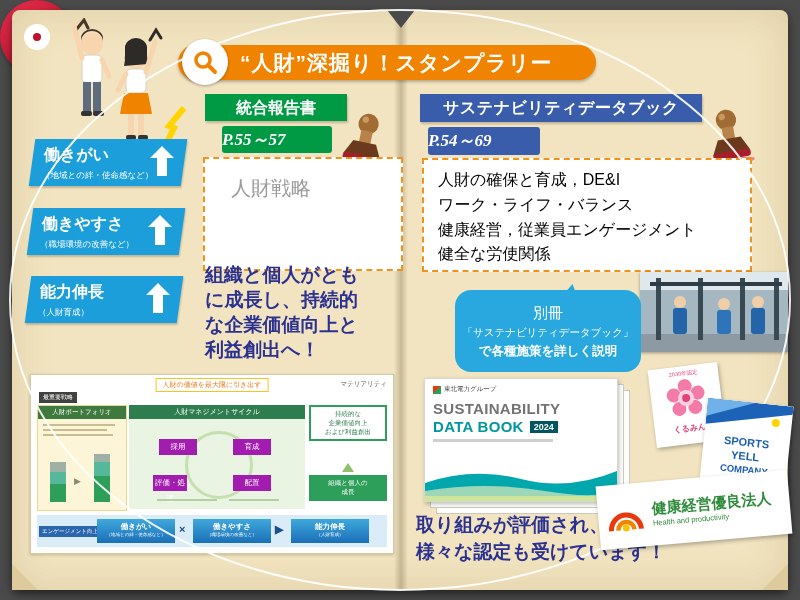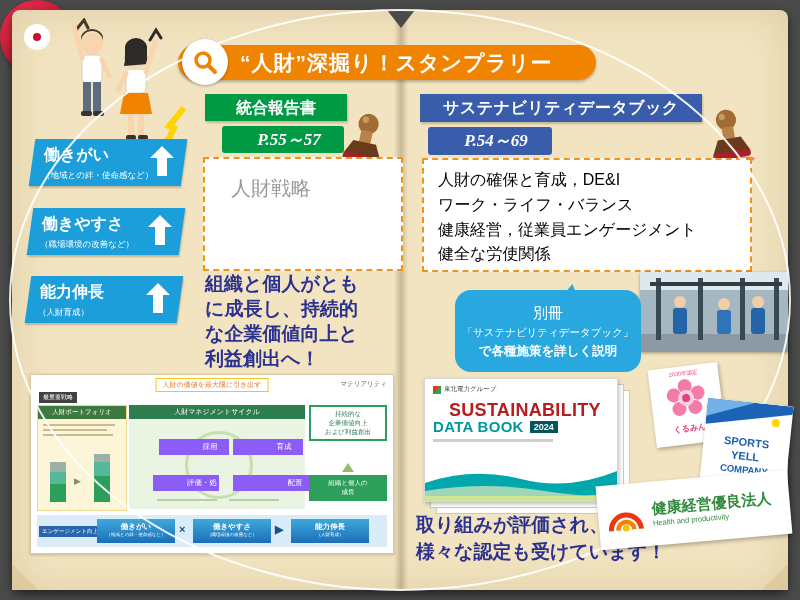--- a/index.html
+++ b/index.html
@@ -20,22 +20,22 @@
           border-radius:18px;box-shadow:0 2px 3px rgba(0,0,0,.25);}
   .banner-circle{position:absolute;left:4px;top:-6px;width:46px;height:46px;background:#fff;
           border-radius:50%;box-shadow:0 1px 3px rgba(0,0,0,.3);display:flex;align-items:center;justify-content:center;}
   .banner-title{position:absolute;left:62px;top:0;height:32px;line-height:35px;color:#fff;
           font-size:21px;font-weight:bold;letter-spacing:1px;white-space:nowrap;}
 
   
   .hdr{position:absolute;color:#fff;font-weight:bold;text-align:center;box-shadow:1px 2px 2px rgba(0,0,0,.2);}
   .hdr-green{left:205px;top:94px;width:142px;height:27px;line-height:27px;font-size:16px;background:#009944;}
   .hdr-blue{left:420px;top:94px;width:282px;height:28px;line-height:28px;font-size:16px;background:#3a5dab;letter-spacing:.5px;}
-  .pbadge{position:absolute;color:#fff;text-align:center;border-radius:3px;
-          font-family:"Liberation Serif","DejaVu Serif",serif;font-style:italic;font-weight:bold;font-size:17px;padding-left:12px;}
+  .pbadge{position:absolute;color:#fff;border-radius:3px;
+          font-family:"Liberation Serif","DejaVu Serif",serif;font-style:italic;font-weight:bold;font-size:17px;}
   .pbadge-green{left:222px;top:126px;width:110px;height:27px;line-height:27px;background:#009944;}
   .pbadge-blue{left:428px;top:127px;width:112px;height:28px;line-height:28px;background:#3a5dab;}
   .stamp{position:absolute;width:58px;height:58px;}
   .stamp-left{left:336px;top:112px;transform:rotate(12deg);}
   .stamp-right{left:700px;top:108px;transform:rotate(-10deg);}
 
   
   .dash-box{position:absolute;background:#fff;border:2px dashed #f0921e;}
   .dash-left{left:203px;top:157px;width:196px;height:110px;}
   .dash-right{left:422px;top:158px;width:326px;height:110px;}
@@ -44,21 +44,21 @@
 
   
   .factor{position:absolute;width:152px;height:47px;background:#1b9ed9;transform:skewX(-8deg);
           box-shadow:1px 2px 2px rgba(0,0,0,.2);}
   .factor-inner{position:absolute;inset:0;transform:skewX(8deg);color:#fff;}
   .factor-title{position:absolute;left:12px;top:6px;font-size:16px;font-weight:bold;}
   .factor-sub{position:absolute;left:10px;bottom:4px;font-size:8.5px;}
   .factor-arrow{position:absolute;right:10px;top:6px;width:24px;height:32px;}
 
   .msg{position:absolute;font-weight:bold;color:#2b3190;white-space:pre-line;z-index:3;}
-  .msg-left{left:205px;top:271px;width:210px;font-size:19px;line-height:1.32;}
+  .msg-left{left:205px;top:262px;width:210px;font-size:19px;line-height:1.32;}
   .msg-right{left:416px;top:512px;width:270px;font-size:19px;line-height:1.4;}
 
   .accent{position:absolute;left:158px;top:106px;width:34px;height:48px;}
 
   
   .bubble{position:absolute;left:455px;top:290px;width:186px;height:82px;background:#29a8e0;
           border-radius:16px;color:#fff;text-align:center;z-index:2;}
   .bubble:before{content:"";position:absolute;top:-15px;left:58%;border:9px solid transparent;
           border-bottom:15px solid #29a8e0;transform:rotate(10deg);}
   .bubble-l1{margin-top:14px;font-size:15px;font-weight:normal;}
@@ -70,21 +70,21 @@
 
   
   .cover-wrap{position:absolute;left:424px;top:378px;width:214px;height:134px;}
   .sheet{position:absolute;background:#fdfdfb;border:1px solid #c9c9c2;width:192px;height:122px;}
   .sheet.s3{left:12px;top:12px;}
   .sheet.s2{left:6px;top:6px;}
   .cover{position:absolute;left:0;top:0;width:192px;height:122px;background:#fff;border:1px solid #d8d8d2;
          box-shadow:1px 2px 4px rgba(0,0,0,.25);overflow:hidden;}
   .cover-brand{position:absolute;left:8px;top:6px;font-size:6.5px;color:#444;display:flex;align-items:center;gap:3px;}
   .logo-mark{width:8px;height:8px;background:linear-gradient(135deg,#e8380d 50%,#2e9e5b 50%);display:inline-block;}
-  .cover-title{position:absolute;left:24px;top:22px;color:#b91c1c;font-weight:bold;font-size:18px;line-height:1.1;letter-spacing:.3px;}
+  .cover-title{position:absolute;left:8px;top:22px;color:#737373;font-weight:bold;font-size:15px;line-height:1.1;letter-spacing:.3px;}
   .cover-row2{position:absolute;left:8px;top:39px;display:flex;align-items:center;gap:6px;}
   .cover-title2{color:#00979f;font-weight:bold;font-size:15px;letter-spacing:.3px;}
   .cover-year{background:#00555e;color:#fff;font-size:9px;font-weight:bold;padding:1px 4px;}
   .cover-sub{position:absolute;left:8px;top:60px;width:120px;height:3px;background:#cfcfcf;}
   .cover-wave{position:absolute;left:0;bottom:0;width:192px;height:48px;}
 
   
   .cert{position:absolute;background:#fff;box-shadow:1px 2px 4px rgba(0,0,0,.3);z-index:6;}
   .cert-kurumin{left:652px;top:366px;width:70px;height:78px;transform:rotate(-7deg);text-align:center;}
   .kurumin-top{font-size:5.5px;color:#e0447a;margin-top:4px;}
@@ -110,21 +110,21 @@
   .dg-tag{position:absolute;left:8px;top:17px;background:#40423f;color:#fff;font-size:6px;padding:1px 4px;}
   .dg-left{position:absolute;left:6px;top:30px;width:88px;height:104px;background:#fcf5d8;border:1px solid #ecd98f;}
   .dg-lhdr{background:#3e7a3e;color:#fff;font-size:6.5px;text-align:center;padding:2px 0;}
   .skel{position:absolute;height:2px;background:#c9bd8f;}
   .dg-bar{position:absolute;width:16px;}
   .seg{width:100%;}
   .dg-arrow-sm{position:absolute;font-size:9px;color:#8a8a70;}
   .dg-center{position:absolute;left:98px;top:30px;width:176px;height:104px;background:#eaf4e2;}
   .dg-chdr{background:#2e7d4f;color:#fff;font-size:7px;text-align:center;padding:2px 0;}
   .dg-ring{position:absolute;left:56px;top:26px;width:62px;height:62px;border:3px solid #c5dfae;border-radius:50%;}
-  .dg-box{position:absolute;background:#8b5cf6;color:#fff;font-size:7.5px;text-align:center;line-height:16px;height:16px;padding-left:32px;}
+  .dg-box{position:absolute;background:#a21caf;color:#fff;font-size:7.5px;text-align:center;line-height:16px;height:16px;}
   .dg-right{position:absolute;left:278px;top:30px;width:78px;height:104px;}
   .dg-goal1{position:absolute;left:0;top:0;width:100%;box-sizing:border-box;border:2px solid #2e9e5b;background:#fff;
             color:#2e7d4f;font-size:6.5px;text-align:center;padding:3px 1px;white-space:pre-line;line-height:1.35;}
   .dg-up{position:absolute;left:33px;top:52px;width:0;height:0;border:6px solid transparent;border-bottom:9px solid #8fbf6f;}
   .dg-goal2{position:absolute;left:0;top:70px;width:100%;box-sizing:border-box;background:#2e9e5b;color:#fff;
             font-size:6.5px;text-align:center;padding:4px 1px;white-space:pre-line;line-height:1.35;}
   .dg-strip{position:absolute;left:6px;top:140px;width:350px;height:32px;background:#d9ecf7;}
   .dg-eng{position:absolute;left:2px;top:11px;background:#2a66ae;color:#fff;font-size:5.5px;padding:2px 3px;}
   .dg-item{position:absolute;top:4px;width:78px;height:24px;background:linear-gradient(#3fa8dc,#1b6fb8);
            color:#fff;text-align:center;}
@@ -262,21 +262,21 @@
         <div class="seg" style="height:26px;background:#2e9e5b"></div>
       </div>
     </div>
 
     <div class="dg-center">
       <div class="dg-chdr">人財マネジメントサイクル</div>
       <div class="dg-ring"></div>
       <div class="dg-box" style="left:30px;top:34px;width:38px">採用</div>
       <div class="dg-box" style="left:104px;top:34px;width:38px">育成</div>
       <div class="dg-box" style="left:24px;top:70px;width:34px">評価・処遇</div>
-      <div class="dg-box" style="left:104px;top:70px;width:60px">配置</div>
+      <div class="dg-box" style="left:104px;top:70px;width:38px">配置</div>
       <div class="skel" style="left:28px;top:94px;width:60px;background:#b5cfa5"></div>
       <div class="skel" style="left:100px;top:94px;width:50px;background:#b5cfa5"></div>
     </div>
 
     <div class="dg-right">
       <div class="dg-goal1">持続的な
 企業価値向上
 および利益創出</div>
       <div class="dg-up"></div>
       <div class="dg-goal2">組織と個人の

